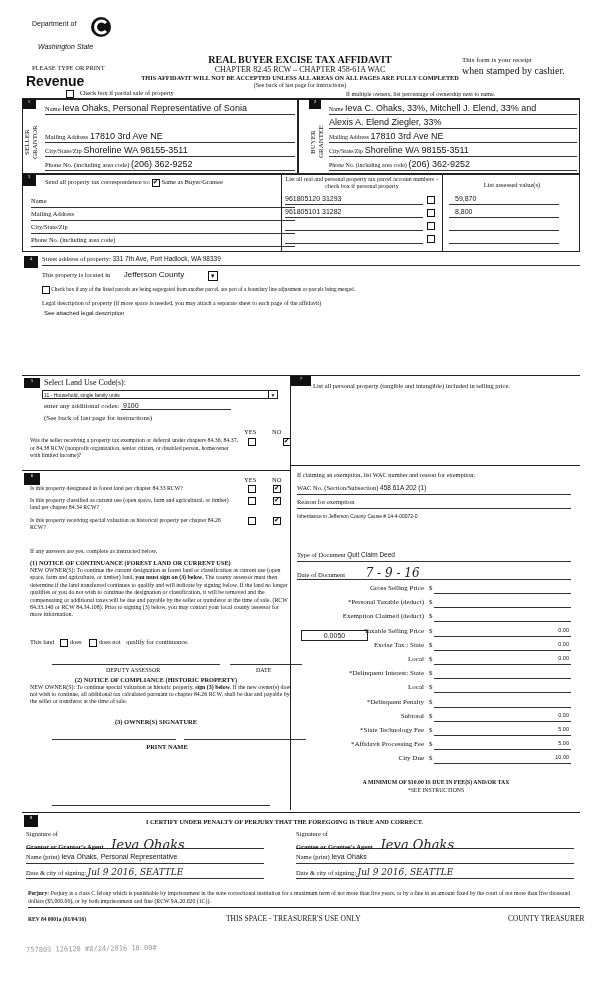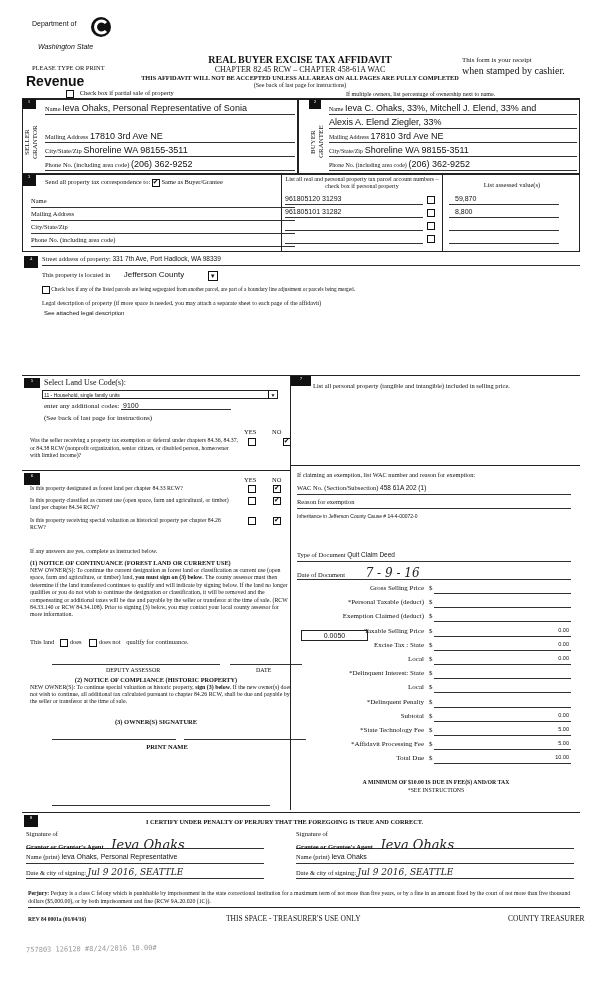--- a/index.html
+++ b/index.html
@@ -298,21 +298,21 @@
         <span class="right" style="position:absolute;left:0;width:133px;font-size:7px;">*State Technology Fee</span>
         <span style="position:absolute;left:138px;font-size:7px;">$</span>
         <span class="line right sans" style="position:absolute;left:143px;width:137px;height:10px;font-size:5.5px;padding-right:2px;">5.00</span>
       </div>
       <div style="position: absolute; left: 0px; top: 274.2px; width: 290px; height: 12px;">
         <span class="right" style="position:absolute;left:0;width:133px;font-size:7px;">*Affidavit Processing Fee</span>
         <span style="position:absolute;left:138px;font-size:7px;">$</span>
         <span class="line right sans" style="position:absolute;left:143px;width:137px;height:10px;font-size:5.5px;padding-right:2px;">5.00</span>
       </div>
       <div style="position: absolute; left: 0px; top: 288.4px; width: 290px; height: 12px;">
-        <span class="right" style="position:absolute;left:0;width:133px;font-size:7px;">Total Due</span>
+        <span class="right" style="position:absolute;left:0;width:133px;font-size:7px;">City Due</span>
         <span style="position:absolute;left:138px;font-size:7px;">$</span>
         <span class="line right sans" style="position:absolute;left:143px;width:137px;height:10px;font-size:5.5px;padding-right:2px;">10.00</span>
       </div>
     </div>
   <div class="abs box sans center" style="left:10px;top:164px;width:67px;height:11px;font-size:7px;line-height:10px;">0.0050</div>
   <div class="abs bold center" style="left:0px;top:313px;width:290px;font-size:5.8px;">A MINIMUM OF $10.00 IS DUE IN FEE(S) AND/OR TAX</div>
   <div class="abs center" style="left:0px;top:321px;width:290px;font-size:5.8px;">*SEE INSTRUCTIONS</div>
 </div>
 
 <div class="abs" style="left:22px;top:812px;width:558px;height:72px;border-top:1px solid #222;">

